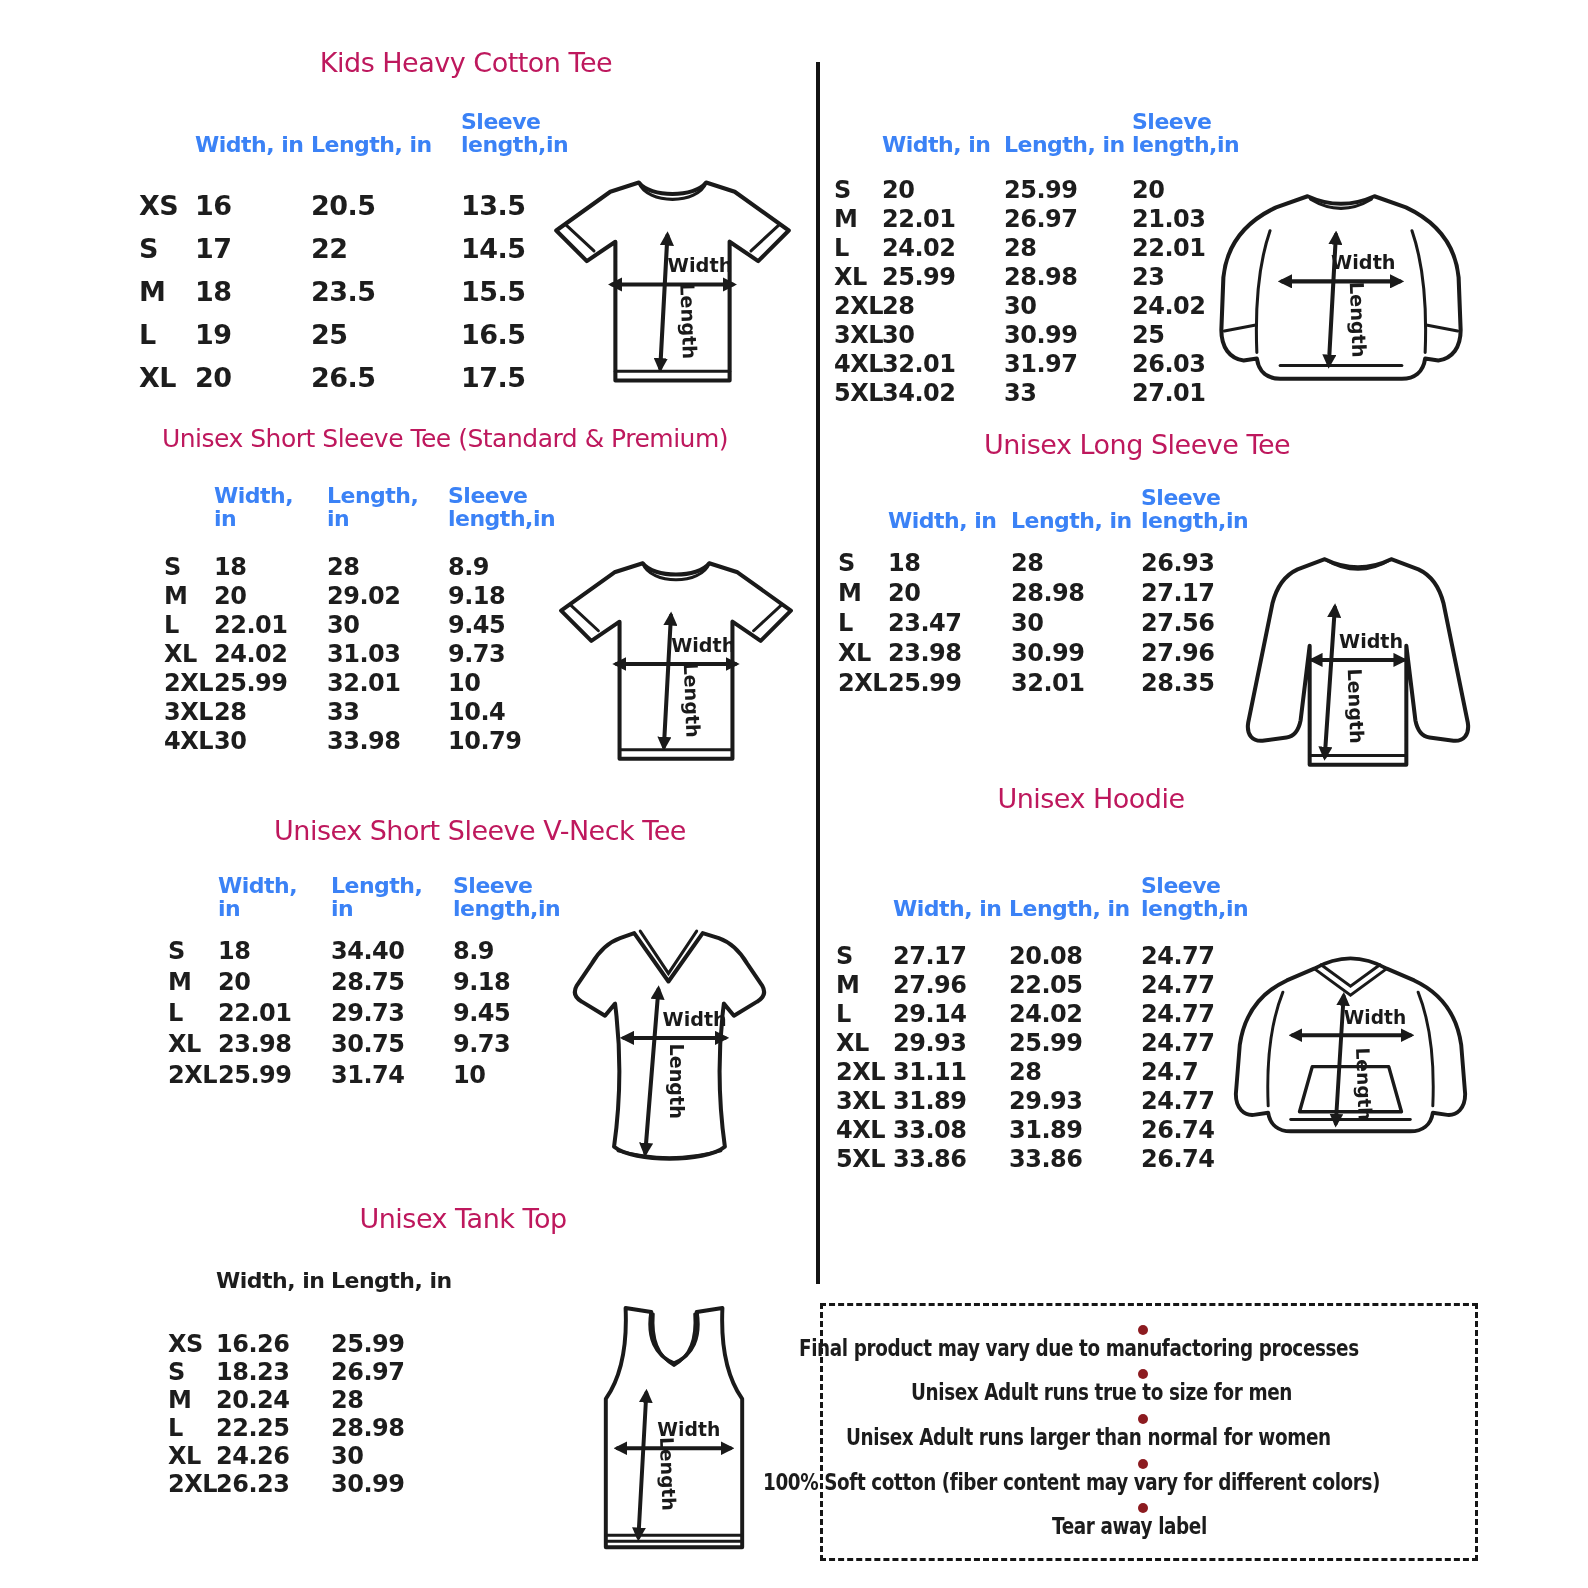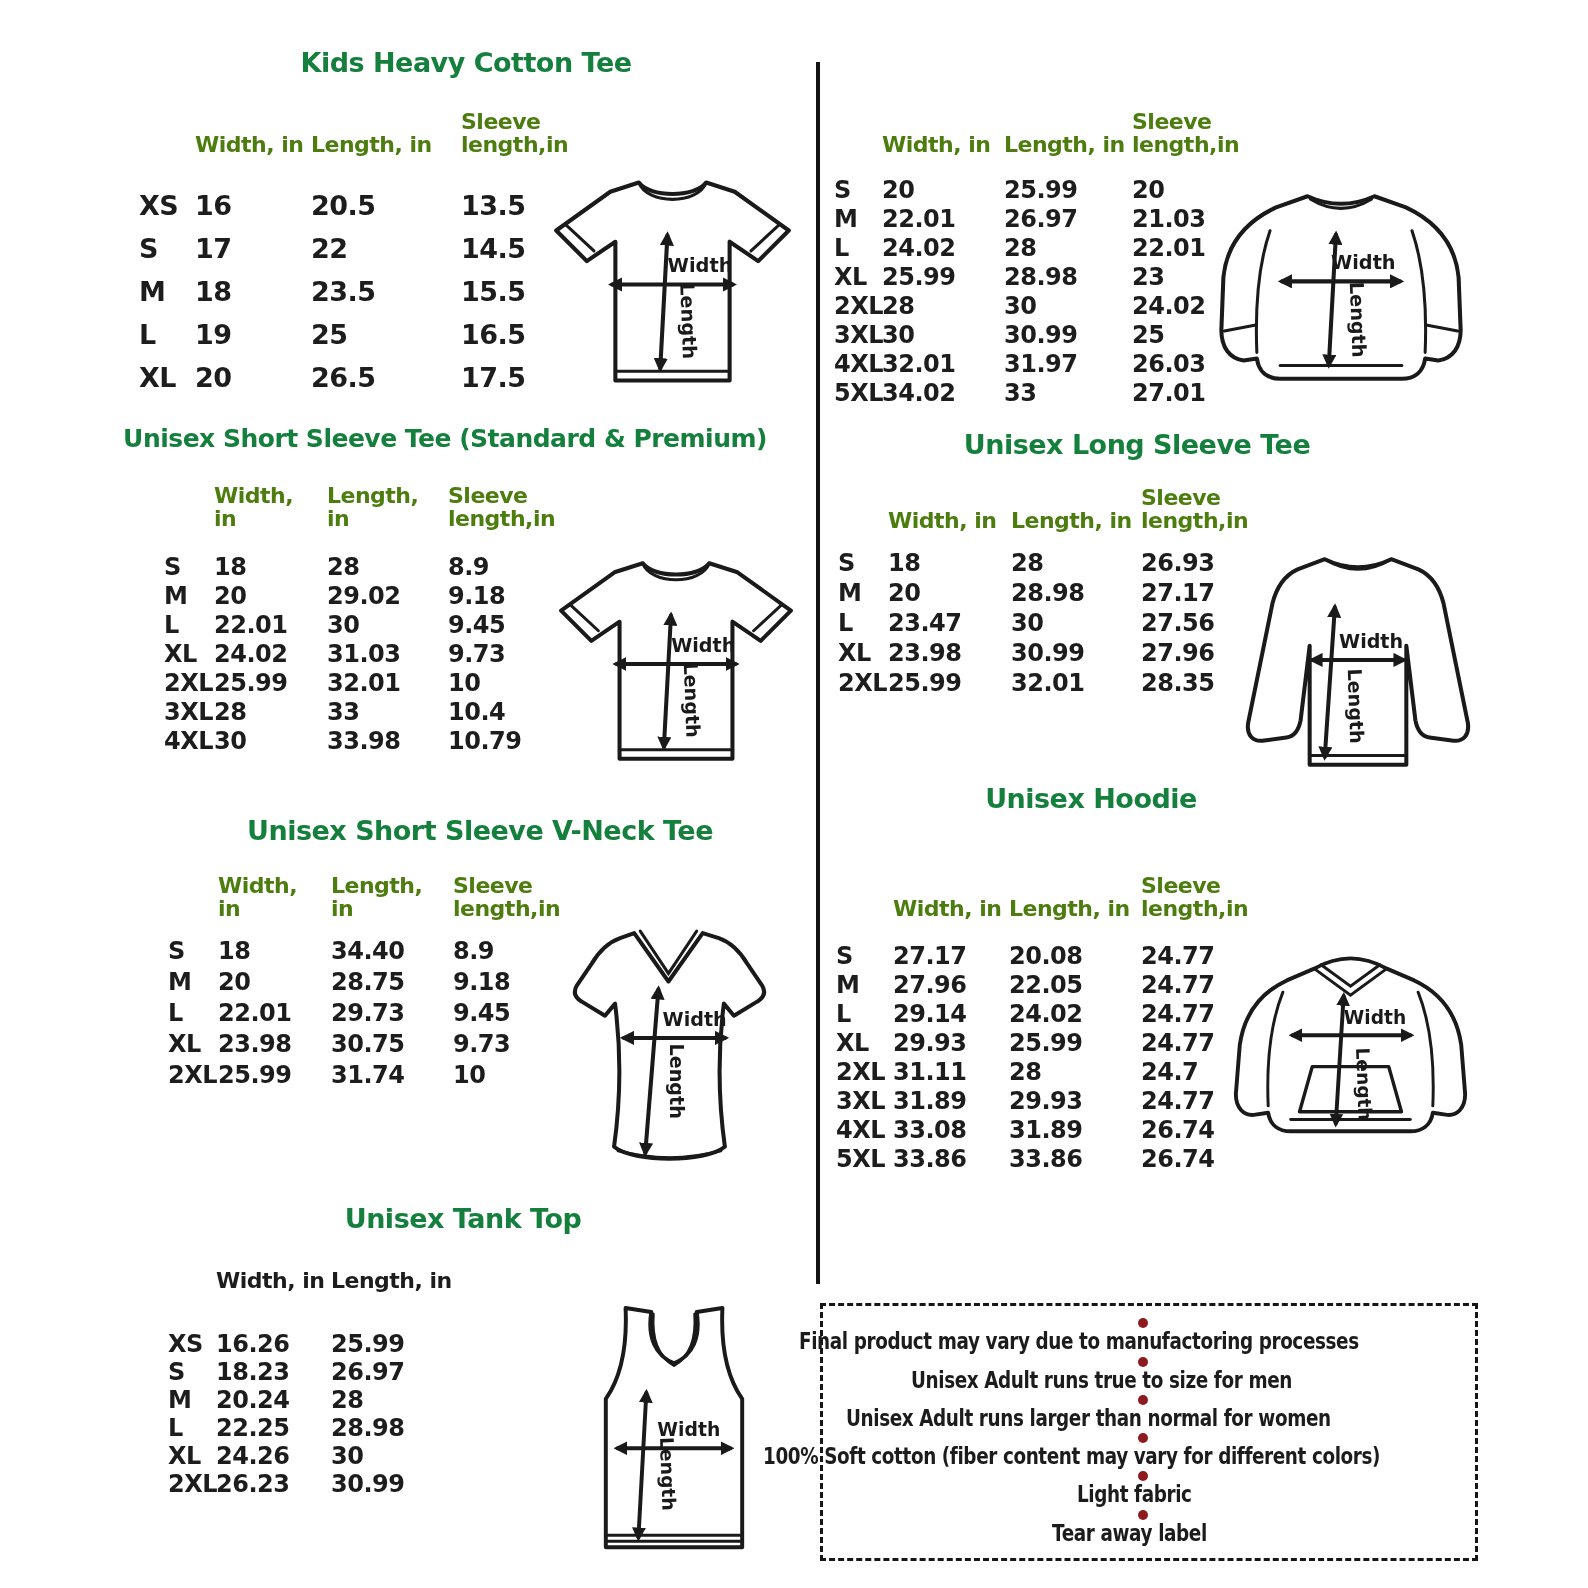--- a/index.html
+++ b/index.html
@@ -1,30 +1,30 @@
 <!DOCTYPE html>
 <html><head>
 <meta charset="utf-8">
 <style>
   html,body { margin:0; padding:0; background:#fff; }
   .page { position:relative; width:1588px; height:1588px; background:#ffffff;
           font-family:"DejaVu Sans", sans-serif; overflow:hidden; }
 
   .title-box { position:absolute; transform:translateX(-50%);
 ateral    border:3px dashed #161616; padding:6px 15px 8px; white-space:nowrap;
-    color:#15803d; font-weight:bold; font-size:27px; letter-spacing:-0.5px;
+    color:#be185d; font-weight:normal; font-size:27px; letter-spacing:-0.5px;
     background:#fff; line-height:1.1; }
   .title-box.small { font-size:25px; }
 
   .divider { position:absolute; background:#141414; }
 
   .table { position:absolute; }
   .thead { display:grid; grid-template-columns:var(--cols); align-items:end; height:52px; }
   .tank-style .thead { height:34px; }
-  .th { color:#4d7c0f; font-weight:bold; font-size:22px; line-height:1.05;
+  .th { color:#3b82f6; font-weight:bold; font-size:22px; line-height:1.05;
         text-align:left; padding-left:6px; letter-spacing:-0.5px; }
   .th span { display:block; }
   .dark-head .th { color:#1d1d1d; }
   .rows { margin-top:var(--gap); }
   .trow { display:grid; grid-template-columns:var(--cols); height:var(--rowh); align-items:center; }
   .tcell { font-weight:bold; font-size:var(--fs,24px); color:#1d1d1d;
            letter-spacing:-0.5px; padding-left:6px; }
 
   .illus { position:absolute; }
   .outline { fill:#ffffff; stroke:#1a1a1a; stroke-width:4; stroke-linejoin:round; stroke-linecap:round; }
@@ -586,21 +586,17 @@
     <div class="note">
       <span class="dot"></span>
       <span class="ntext">Unisex Adult runs larger than normal for women</span>
     </div>
     <div class="note">
       <span class="dot"></span>
       <span class="ntext">100% Soft cotton (fiber content may vary for different colors)</span>
     </div>
     <div class="note">
       <span class="dot"></span>
-      <span class="ntext">Light fabric</span>
-    </div>
-    <div class="note">
-      <span class="dot"></span>
       <span class="ntext">Tear away label</span>
     </div>
   </div>
 
 </div>
 
 </body></html>

